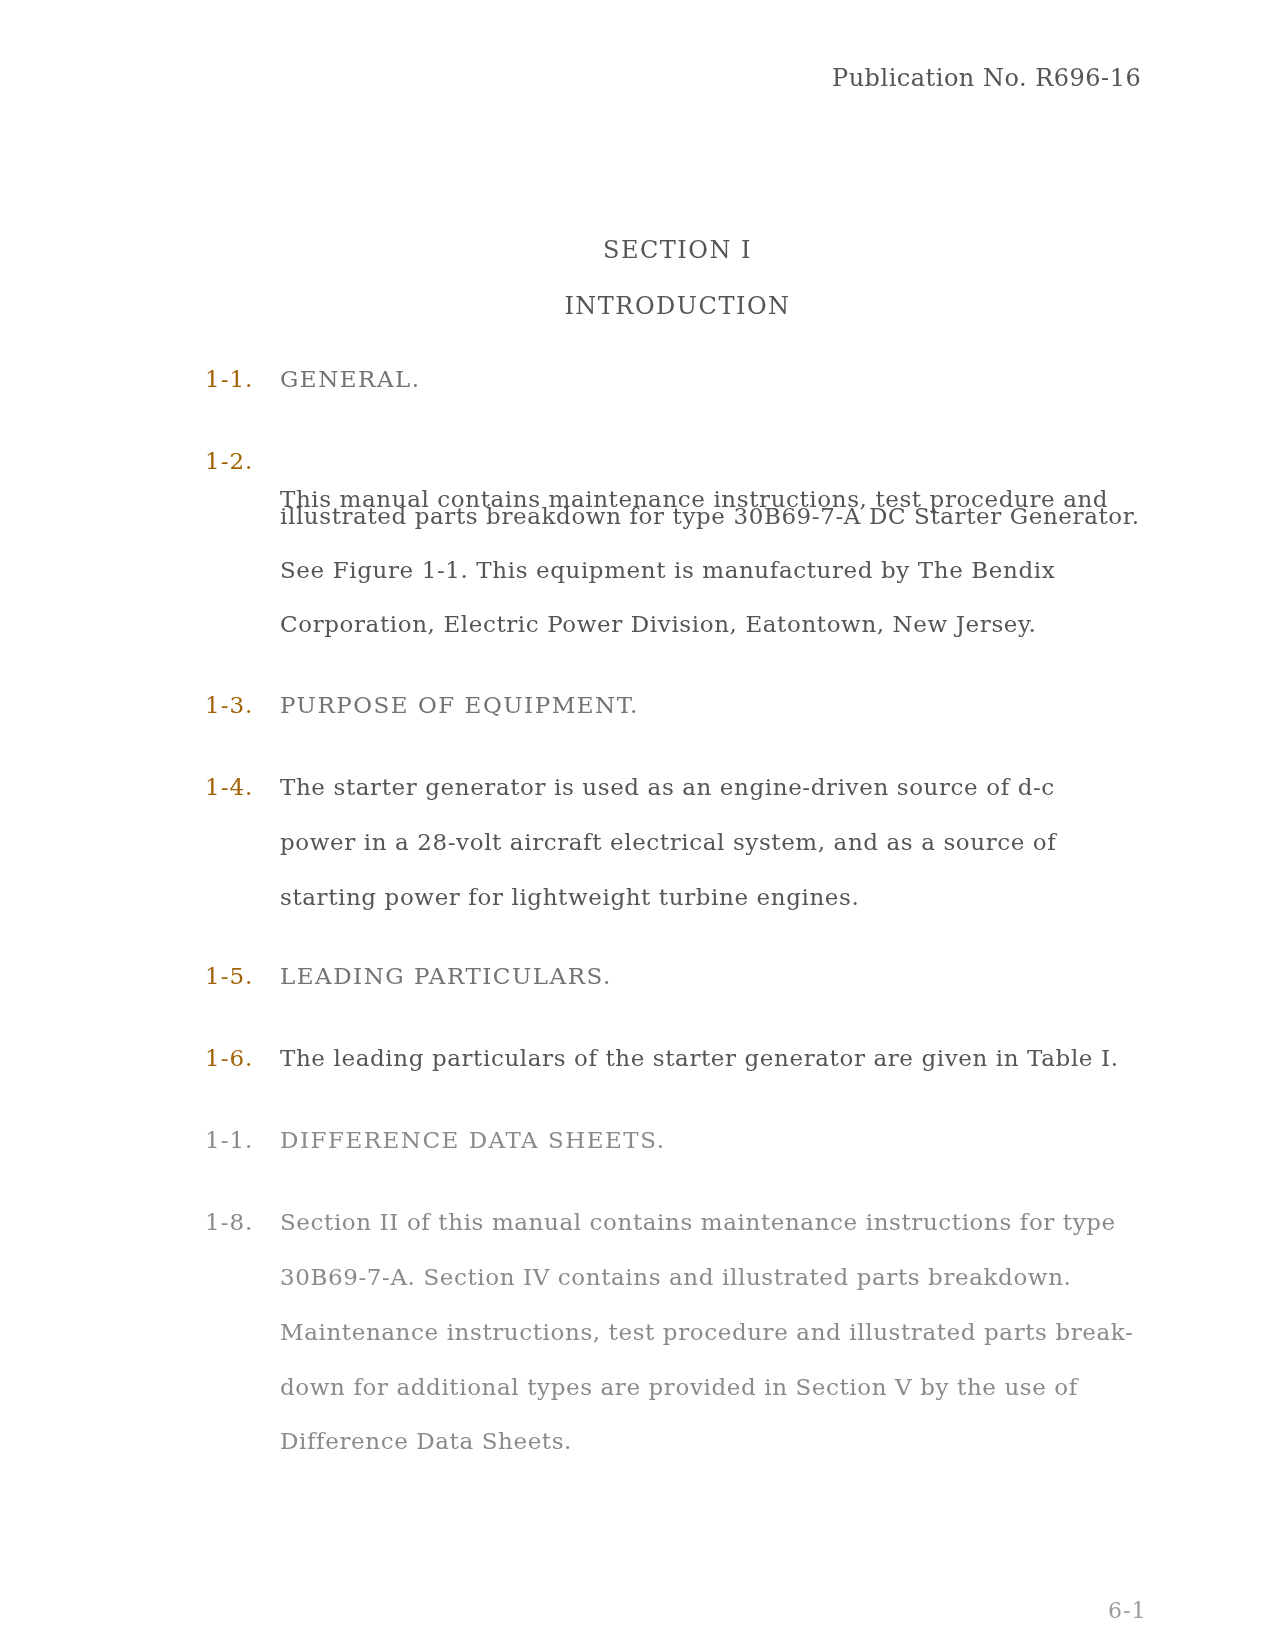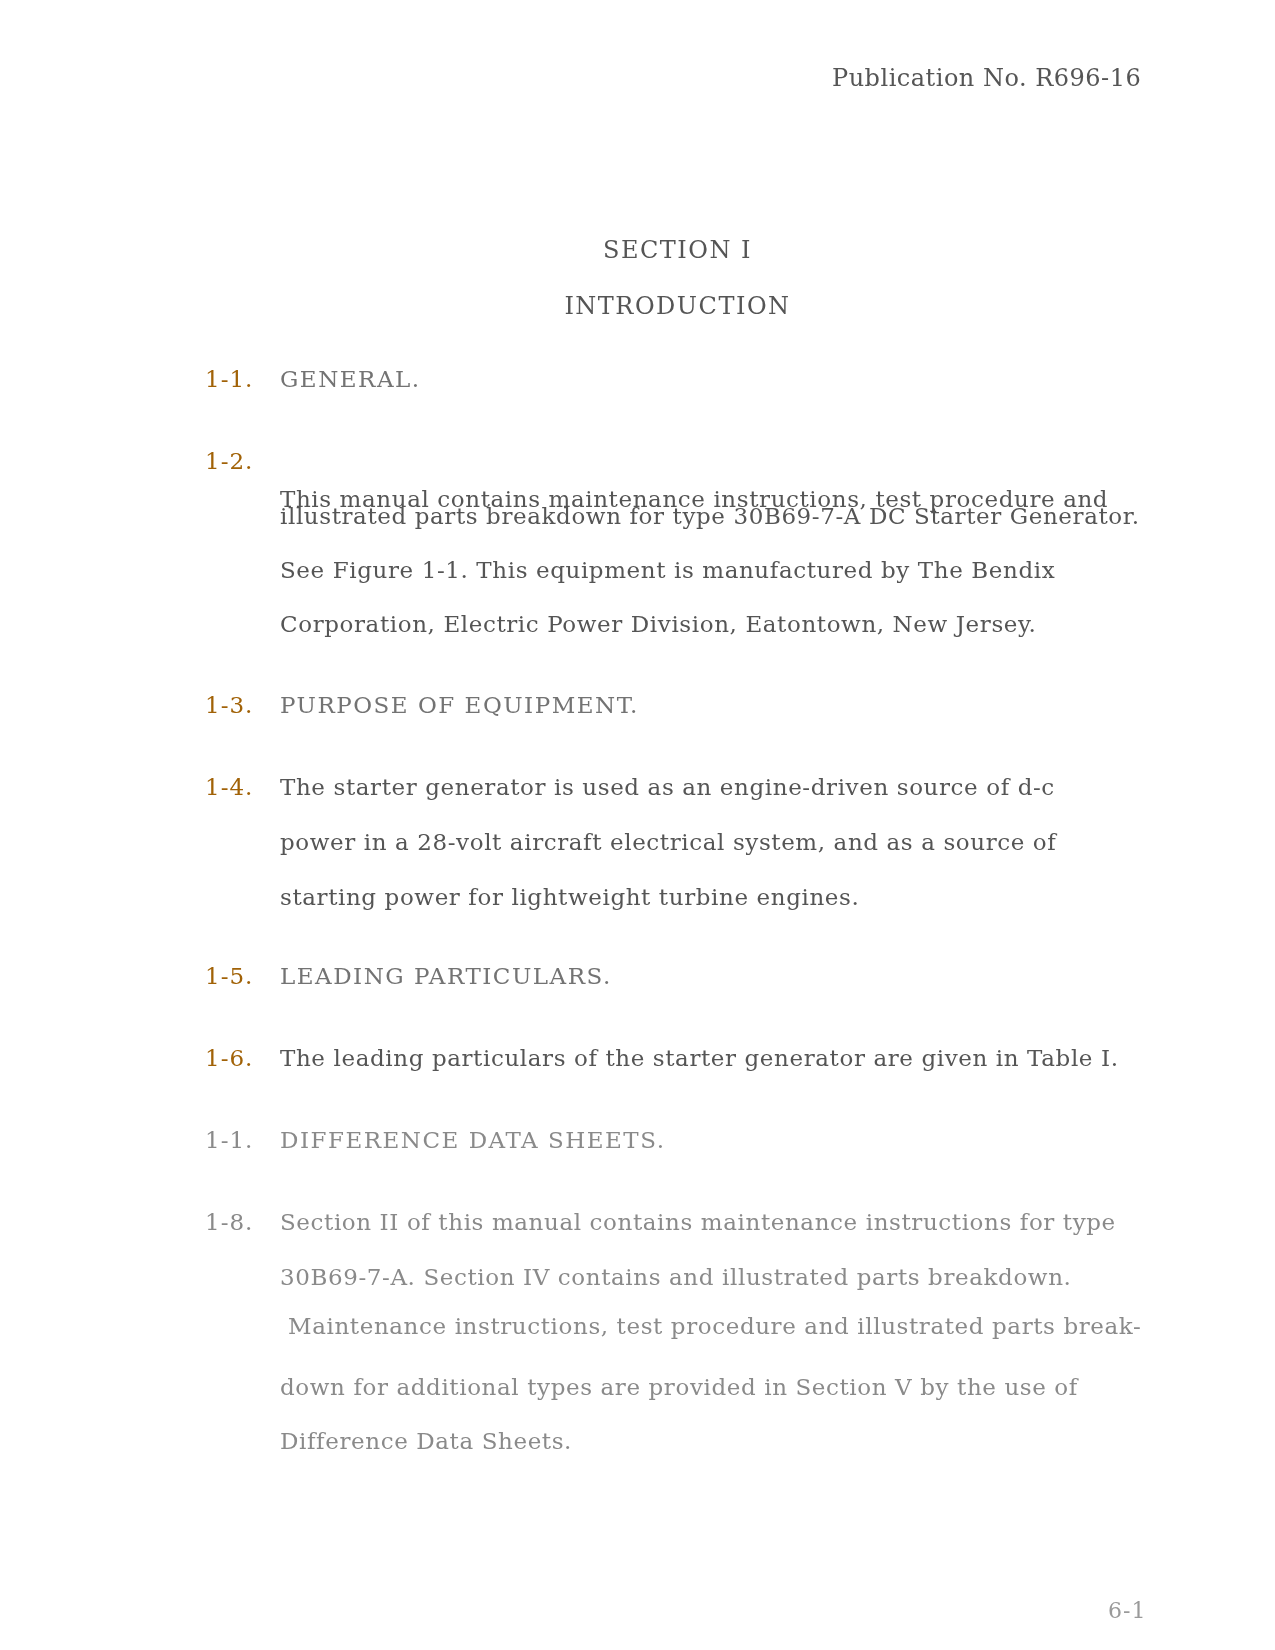--- a/index.html
+++ b/index.html
@@ -122,18 +122,18 @@
 
 <div class="para faint" style="top:1127px;">
   <span class="num">1-1.</span>
   <span class="heading">DIFFERENCE DATA SHEETS.</span>
 </div>
 
 <div class="para faint" style="top:1209px;">
   <span class="num">1-8.</span>
   <span class="line" style="top:0px;">Section II of this manual contains maintenance instructions for type</span>
   <span class="line" style="top:55px;">30B69-7-A.  Section IV contains and illustrated parts breakdown.</span>
-  <span class="line" style="top:104px;margin-left:8px;">Maintenance instructions, test procedure and illustrated parts break-</span>
+  <span class="line" style="top:110px;">Maintenance instructions, test procedure and illustrated parts break-</span>
   <span class="line" style="top:165px;text-align:center;">down for additional types are provided in Section V by the use of</span>
   <span class="line" style="top:219px;">Difference Data Sheets.</span>
 </div>
 
 <div class="pageno">6-1</div>
 
 </body></html>

